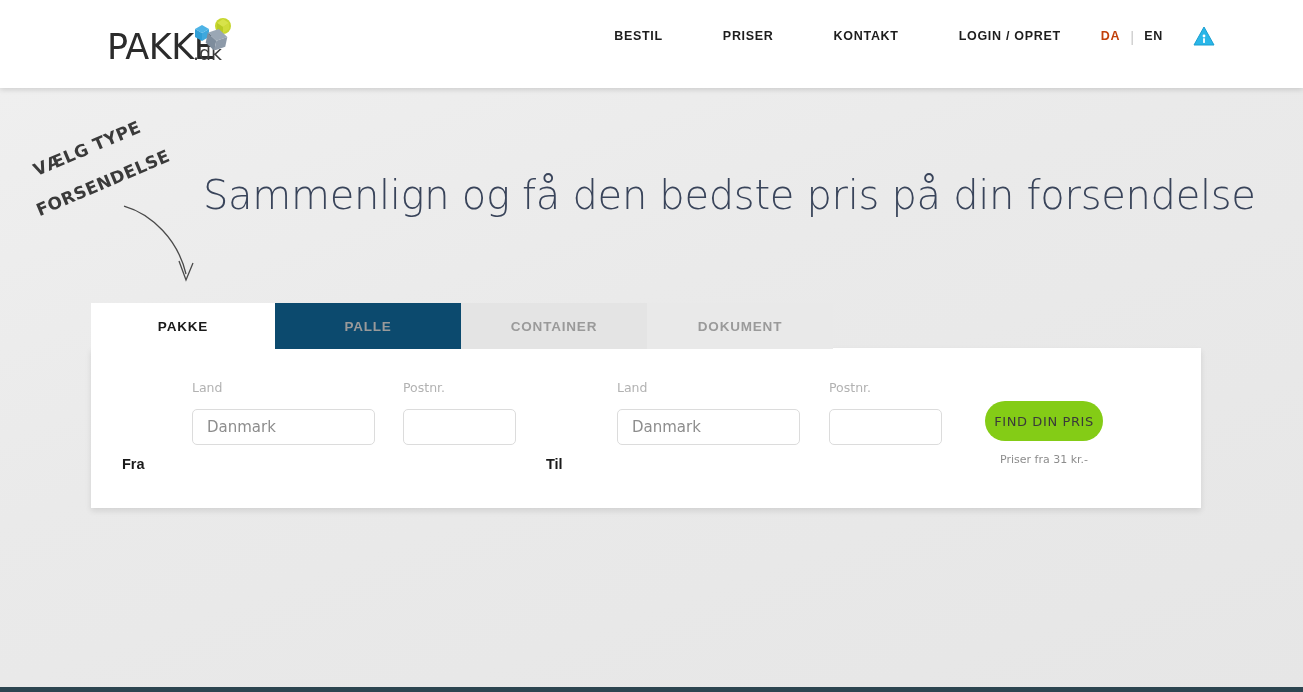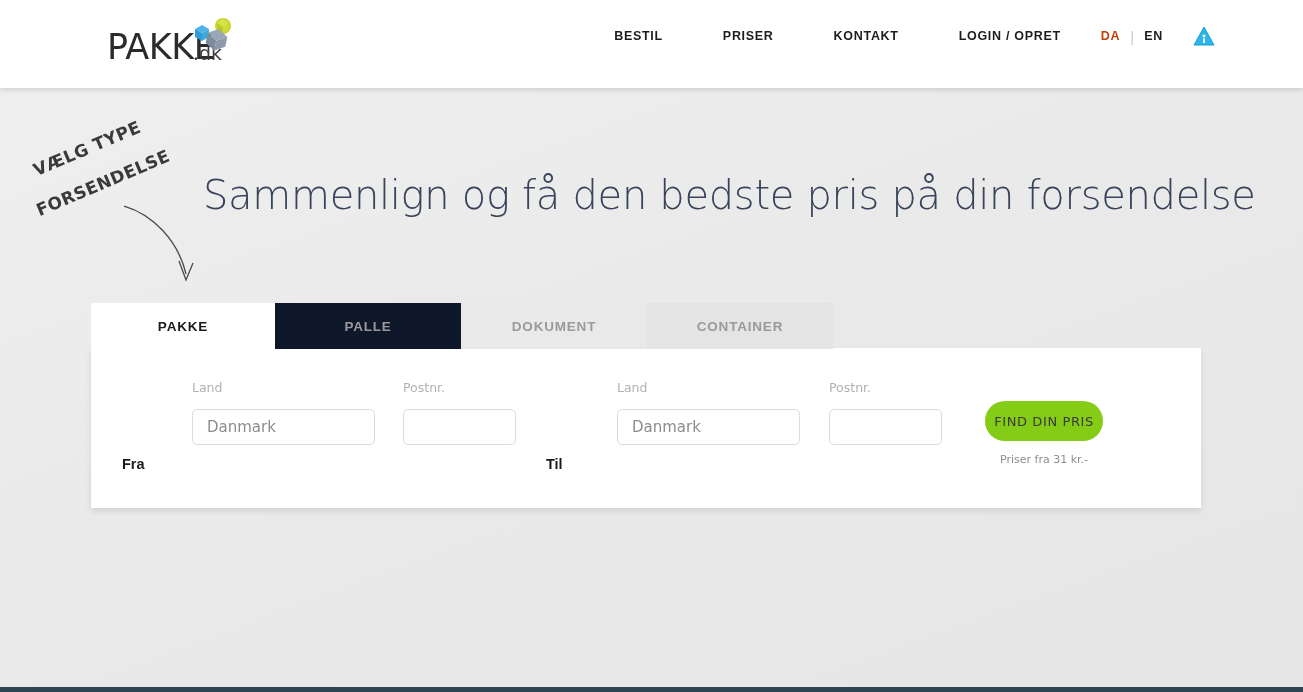--- a/index.html
+++ b/index.html
@@ -145,21 +145,21 @@
   }
   .tab.active {
     background: #ffffff;
     color: #1a1a1a;
     width: 184px;
   }
   .tab.inactive {
     color: #9a9a9a;
     width: 186px;
   }
-  .tab.i1 { background: #0f172a; }
+  .tab.i1 { background: #0c4a6e; }
   .tab.i2 { background: #e4e4e4; }
   .tab.i3 { background: #e9e9e9; }
 
   
   .panel {
     position: absolute;
     left: 91px;
     top: 348px;
     width: 1110px;
     height: 160px;
@@ -302,22 +302,22 @@
     <path d="M98 84 C 126 92, 152 118, 160 152" stroke="#4a4a4a" stroke-width="1.3" fill="none"></path>
     <path d="M153 139 L160 158 L167 141" stroke="#4a4a4a" stroke-width="1.3" fill="none"></path>
   </svg>
 </div>
 
 <h1 class="headline">Sammenlign og få den bedste pris på din forsendelse</h1>
 
 <div class="tabs">
   <div class="tab active">PAKKE</div>
   <div class="tab inactive i1">PALLE</div>
+  <div class="tab inactive i2">CONTAINER</div>
   <div class="tab inactive i3">DOKUMENT</div>
-  <div class="tab inactive i2">CONTAINER</div>
 </div>
 
 <div class="panel">
   <div class="form-row">
 
     <span class="leg-label leg-fra">Fra</span>
 
     <div class="field f-land1">
       <label class="field-label">Land</label>
       <input class="field-input" type="text" value="Danmark" style="">

